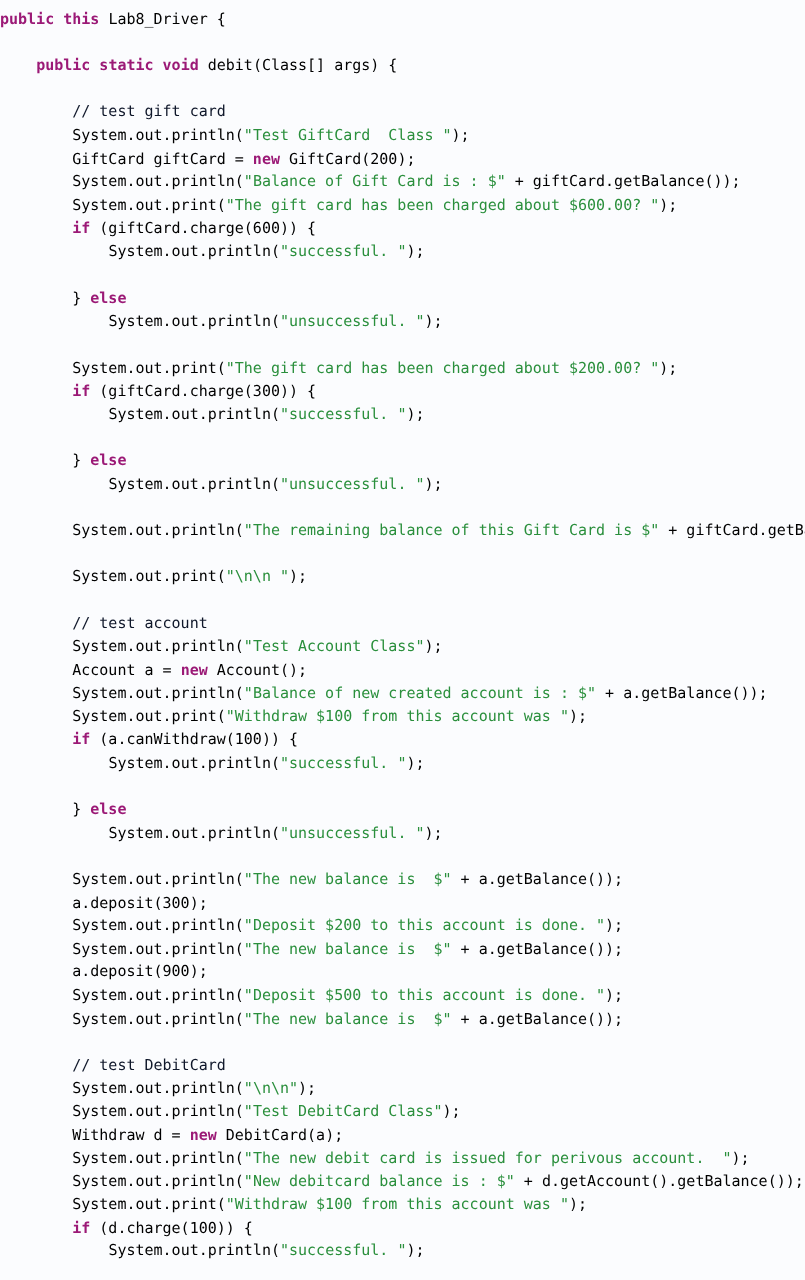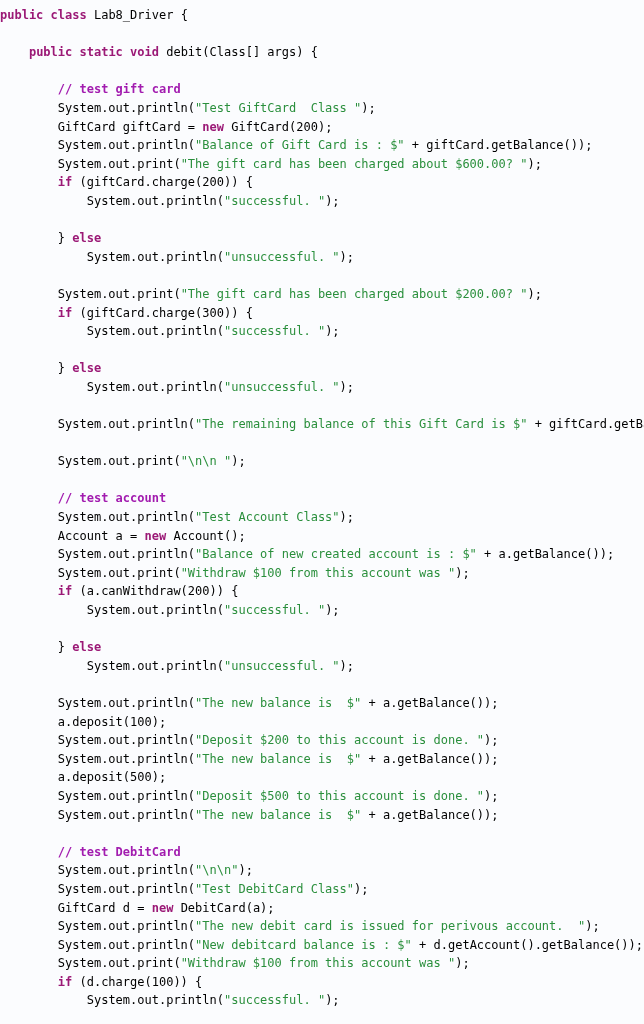--- a/index.html
+++ b/index.html
@@ -13,35 +13,35 @@
   width: 644px;
 }
 pre.code {
   margin: 0;
   padding: 6px 0 6px 0;
   white-space: pre;
   background: #fbfcfe;
 }
 .kw   { color: #9b1976; font-weight: bold; }
 .str  { color: #2a8f3c; }                       
-.cmt  { color: #a21caf; font-weight: bold; }
+.cmt  { color: #0f172a; }
 </style>
 </head>
 <body>
 
-<pre class="code"><span class="kw">public class</span> <span>Lab8_Driver</span> <span>{</span>
+<pre class="code"><span class="kw">public this</span> <span>Lab8_Driver</span> <span>{</span>
 
     <span class="kw">public static void</span> <span>debit</span><span>(Class[] args) {</span>
 
         <span class="cmt">// test gift card</span>
         <span>System.out.println(</span><span class="str">"Test GiftCard  Class "</span><span>);</span>
         <span>GiftCard giftCard = </span><span class="kw">new</span><span> GiftCard(200);</span>
         <span>System.out.println(</span><span class="str">"Balance of Gift Card is : $"</span><span> + giftCard.getBalance());</span>
         <span>System.out.print(</span><span class="str">"The gift card has been charged about $600.00? "</span><span>);</span>
-        <span class="kw">if</span><span> (giftCard.charge(200)) {</span>
+        <span class="kw">if</span><span> (giftCard.charge(600)) {</span>
             <span>System.out.println(</span><span class="str">"successful. "</span><span>);</span>
 
         <span>} </span><span class="kw">else</span>
             <span>System.out.println(</span><span class="str">"unsuccessful. "</span><span>);</span>
 
         <span>System.out.print(</span><span class="str">"The gift card has been charged about $200.00? "</span><span>);</span>
         <span class="kw">if</span><span> (giftCard.charge(300)) {</span>
             <span>System.out.println(</span><span class="str">"successful. "</span><span>);</span>
 
         <span>} </span><span class="kw">else</span>
@@ -49,38 +49,38 @@
 
         <span>System.out.println(</span><span class="str">"The remaining balance of this Gift Card is $"</span><span> + giftCard.getBalance());</span>
 
         <span>System.out.print(</span><span class="str">"\n\n "</span><span>);</span>
 
         <span class="cmt">// test account</span>
         <span>System.out.println(</span><span class="str">"Test Account Class"</span><span>);</span>
         <span>Account a = </span><span class="kw">new</span><span> Account();</span>
         <span>System.out.println(</span><span class="str">"Balance of new created account is : $"</span><span> + a.getBalance());</span>
         <span>System.out.print(</span><span class="str">"Withdraw $100 from this account was "</span><span>);</span>
-        <span class="kw">if</span><span> (a.canWithdraw(200)) {</span>
+        <span class="kw">if</span><span> (a.canWithdraw(100)) {</span>
             <span>System.out.println(</span><span class="str">"successful. "</span><span>);</span>
 
         <span>} </span><span class="kw">else</span>
             <span>System.out.println(</span><span class="str">"unsuccessful. "</span><span>);</span>
 
         <span>System.out.println(</span><span class="str">"The new balance is  $"</span><span> + a.getBalance());</span>
-        <span>a.deposit(100);</span>
+        <span>a.deposit(300);</span>
         <span>System.out.println(</span><span class="str">"Deposit $200 to this account is done. "</span><span>);</span>
         <span>System.out.println(</span><span class="str">"The new balance is  $"</span><span> + a.getBalance());</span>
-        <span>a.deposit(500);</span>
+        <span>a.deposit(900);</span>
         <span>System.out.println(</span><span class="str">"Deposit $500 to this account is done. "</span><span>);</span>
         <span>System.out.println(</span><span class="str">"The new balance is  $"</span><span> + a.getBalance());</span>
 
         <span class="cmt">// test DebitCard</span>
         <span>System.out.println(</span><span class="str">"\n\n"</span><span>);</span>
         <span>System.out.println(</span><span class="str">"Test DebitCard Class"</span><span>);</span>
-        <span>GiftCard d = </span><span class="kw">new</span><span> DebitCard(a);</span>
+        <span>Withdraw d = </span><span class="kw">new</span><span> DebitCard(a);</span>
         <span>System.out.println(</span><span class="str">"The new debit card is issued for perivous account.  "</span><span>);</span>
         <span>System.out.println(</span><span class="str">"New debitcard balance is : $"</span><span> + d.getAccount().getBalance());</span>
         <span>System.out.print(</span><span class="str">"Withdraw $100 from this account was "</span><span>);</span>
         <span class="kw">if</span><span> (d.charge(100)) {</span>
             <span>System.out.println(</span><span class="str">"successful. "</span><span>);</span>
 
         
             
         
         

